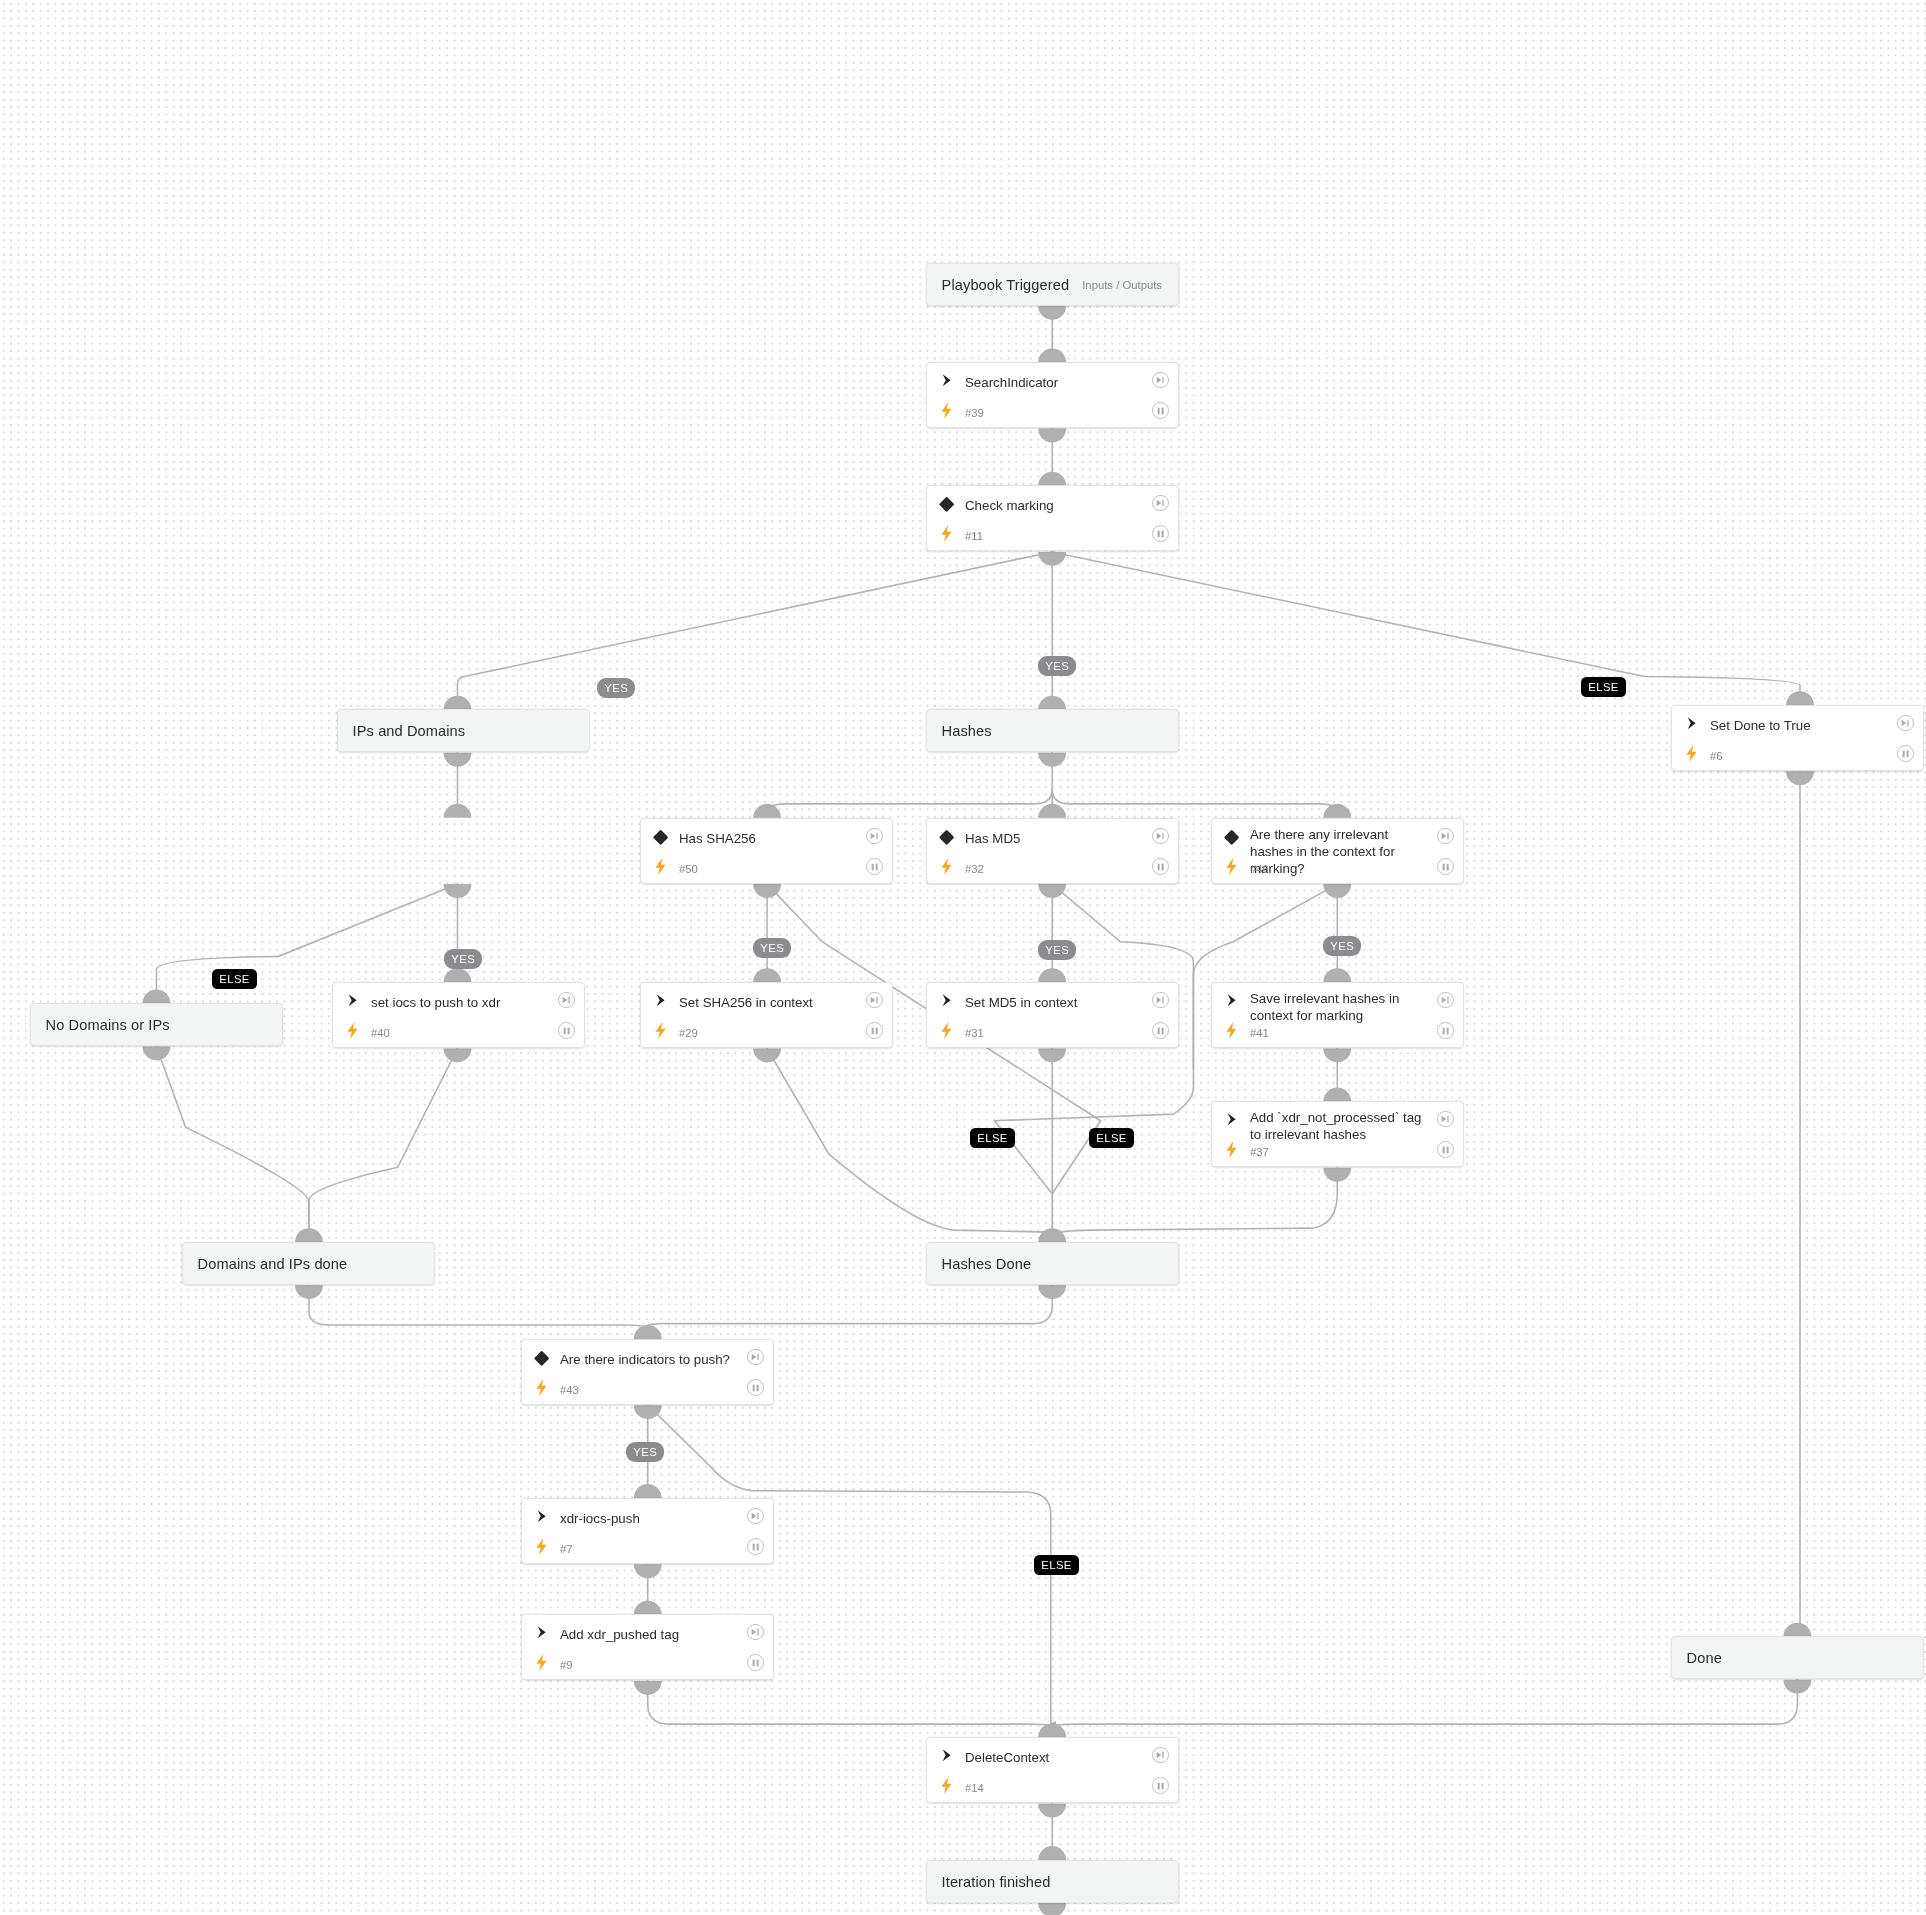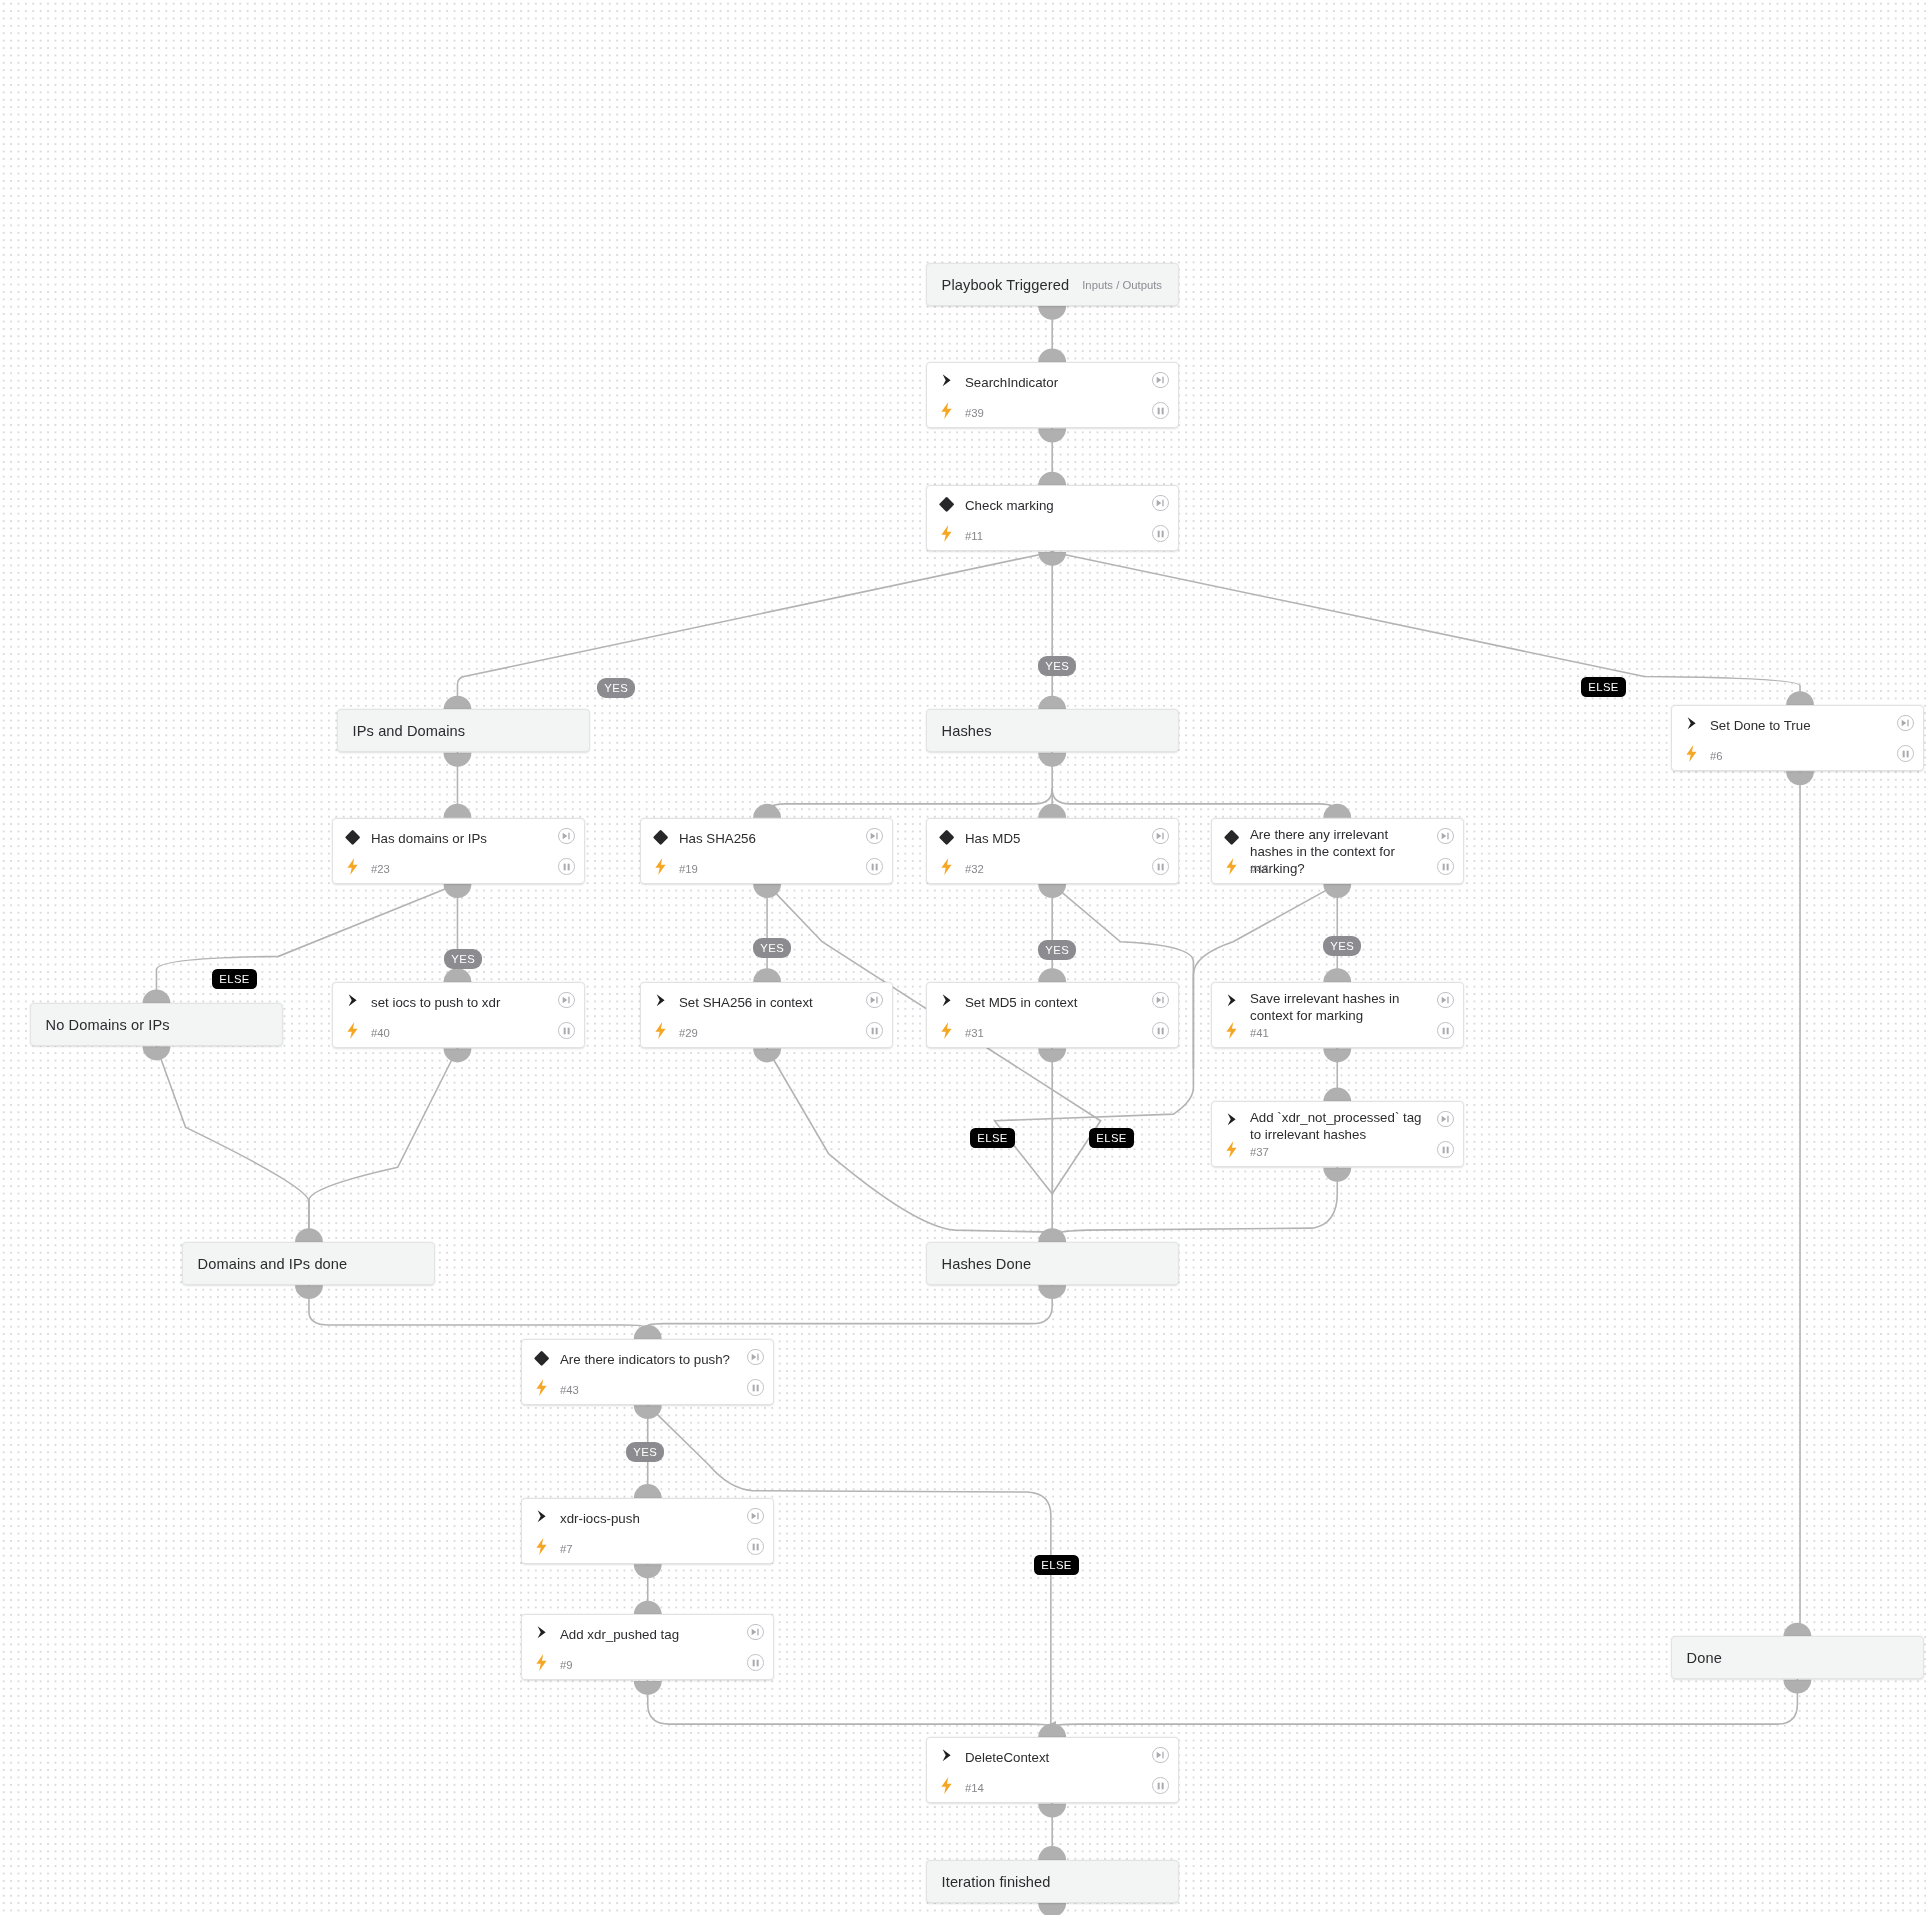--- a/index.html
+++ b/index.html
@@ -349,56 +349,32 @@
         </svg>
     </span>
     <span class="t-btn pause">
       <svg width="7.3" height="8" viewBox="0 0 11 12">
           <rect x="1" y="1" width="3" height="10" fill="#a9a9ae"></rect>
           <rect x="7" y="1" width="3" height="10" fill="#a9a9ae"></rect>
         </svg>
     </span>
   </div>
 
-  <div class="node" style="left:332px;top:818px;width:253px;height:66px;">
-    <span class="t-type-icon cond">
-        <i class="diamond"></i>
-      </span>
-    <span class="t-title">Has domains or IPs</span>
-    <span class="t-bolt">
-      <svg width="13.3" height="17" viewBox="0 0 20 26">
-          <path d="M12.5 0 L2 15 L8.6 15 L6.2 26 L17.5 10.5 L10.5 10.5 Z" fill="#f5a623"></path>
-        </svg>
-    </span>
-    <span class="t-num">#23</span>
-    <span class="t-btn play">
-      <svg width="8.6" height="8" viewBox="0 0 13 12">
-          <path d="M1 1 L8 6 L1 11 Z" fill="#a9a9ae"></path>
-          <rect x="9.6" y="1" width="1.9" height="10" fill="#a9a9ae"></rect>
-        </svg>
-    </span>
-    <span class="t-btn pause">
-      <svg width="7.3" height="8" viewBox="0 0 11 12">
-          <rect x="1" y="1" width="3" height="10" fill="#a9a9ae"></rect>
-          <rect x="7" y="1" width="3" height="10" fill="#a9a9ae"></rect>
-        </svg>
-    </span>
-  </div>
 
   <div class="node" style="left:640px;top:818px;width:253px;height:66px;">
     <span class="t-type-icon cond">
         <i class="diamond"></i>
       </span>
     <span class="t-title">Has SHA256</span>
     <span class="t-bolt">
       <svg width="13.3" height="17" viewBox="0 0 20 26">
           <path d="M12.5 0 L2 15 L8.6 15 L6.2 26 L17.5 10.5 L10.5 10.5 Z" fill="#f5a623"></path>
         </svg>
     </span>
-    <span class="t-num">#19</span>
+    <span class="t-num">#50</span>
     <span class="t-btn play">
       <svg width="8.6" height="8" viewBox="0 0 13 12">
           <path d="M1 1 L8 6 L1 11 Z" fill="#a9a9ae"></path>
           <rect x="9.6" y="1" width="1.9" height="10" fill="#a9a9ae"></rect>
         </svg>
     </span>
     <span class="t-btn pause">
       <svg width="7.3" height="8" viewBox="0 0 11 12">
           <rect x="1" y="1" width="3" height="10" fill="#a9a9ae"></rect>
           <rect x="7" y="1" width="3" height="10" fill="#a9a9ae"></rect>

